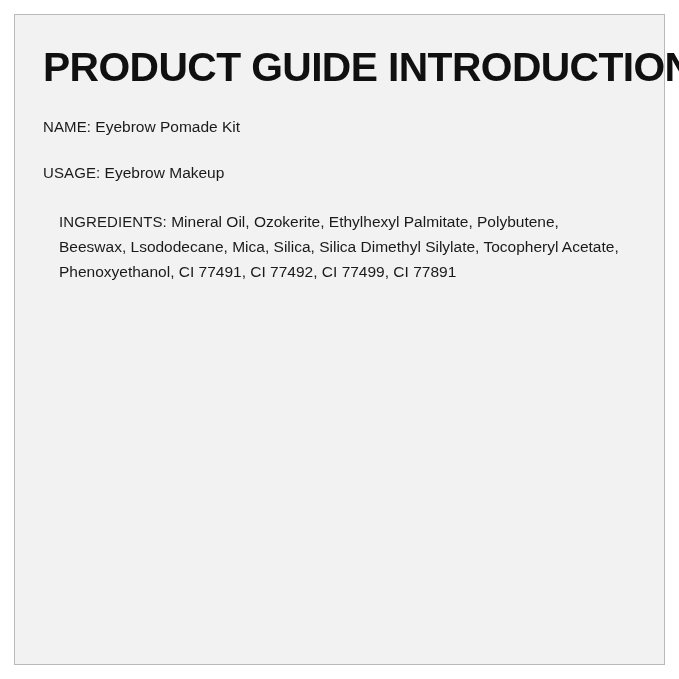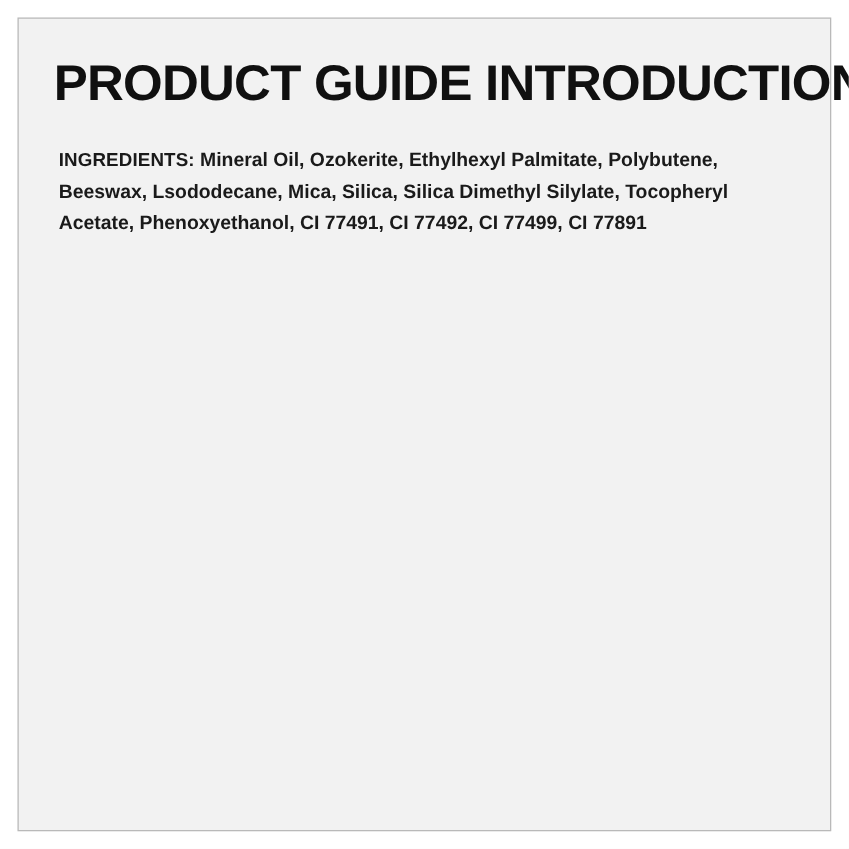--- a/index.html
+++ b/index.html
@@ -51,40 +51,47 @@
   .spec-label {
     font-size: 15px;
     color: #1a1a1a;
     letter-spacing: 0.1px;
   }
   .spec-value {
     font-size: 15.5px;
     color: #1a1a1a;
   }
   .ingredients-row {
-    margin: 4px;
+    margin: 16px;
     font-size: 15.5px;
     line-height: 1.62;
     color: #1a1a1a;
     max-width: 610px;
-    font-weight: bold;
   }
   .ingredients-row .spec-label {
     white-space: nowrap;
   }
 </style>
 </head>
 <body>
 
 <div class="page">
   <div class="card">
 
     <h1 class="guide-title">PRODUCT GUIDE INTRODUCTION</h1>
 
+    <p class="spec-row">
+      <span class="spec-label">NAME:</span>
+      <span class="spec-value">Eyebrow Pomade Kit</span>
+    </p>
 
+    <p class="spec-row">
+      <span class="spec-label">USAGE:</span>
+      <span class="spec-value">Eyebrow Makeup</span>
+    </p>
 
 
     <p class="ingredients-row">
       <span class="spec-label">INGREDIENTS:</span>
       <span class="spec-value">Mineral Oil, Ozokerite, Ethylhexyl Palmitate, Polybutene, Beeswax, Lsododecane, Mica, Silica, Silica Dimethyl Silylate, Tocopheryl Acetate, Phenoxyethanol, CI 77491, CI 77492, CI 77499, CI 77891</span>
     </p>
 
   </div>
 </div>
 

